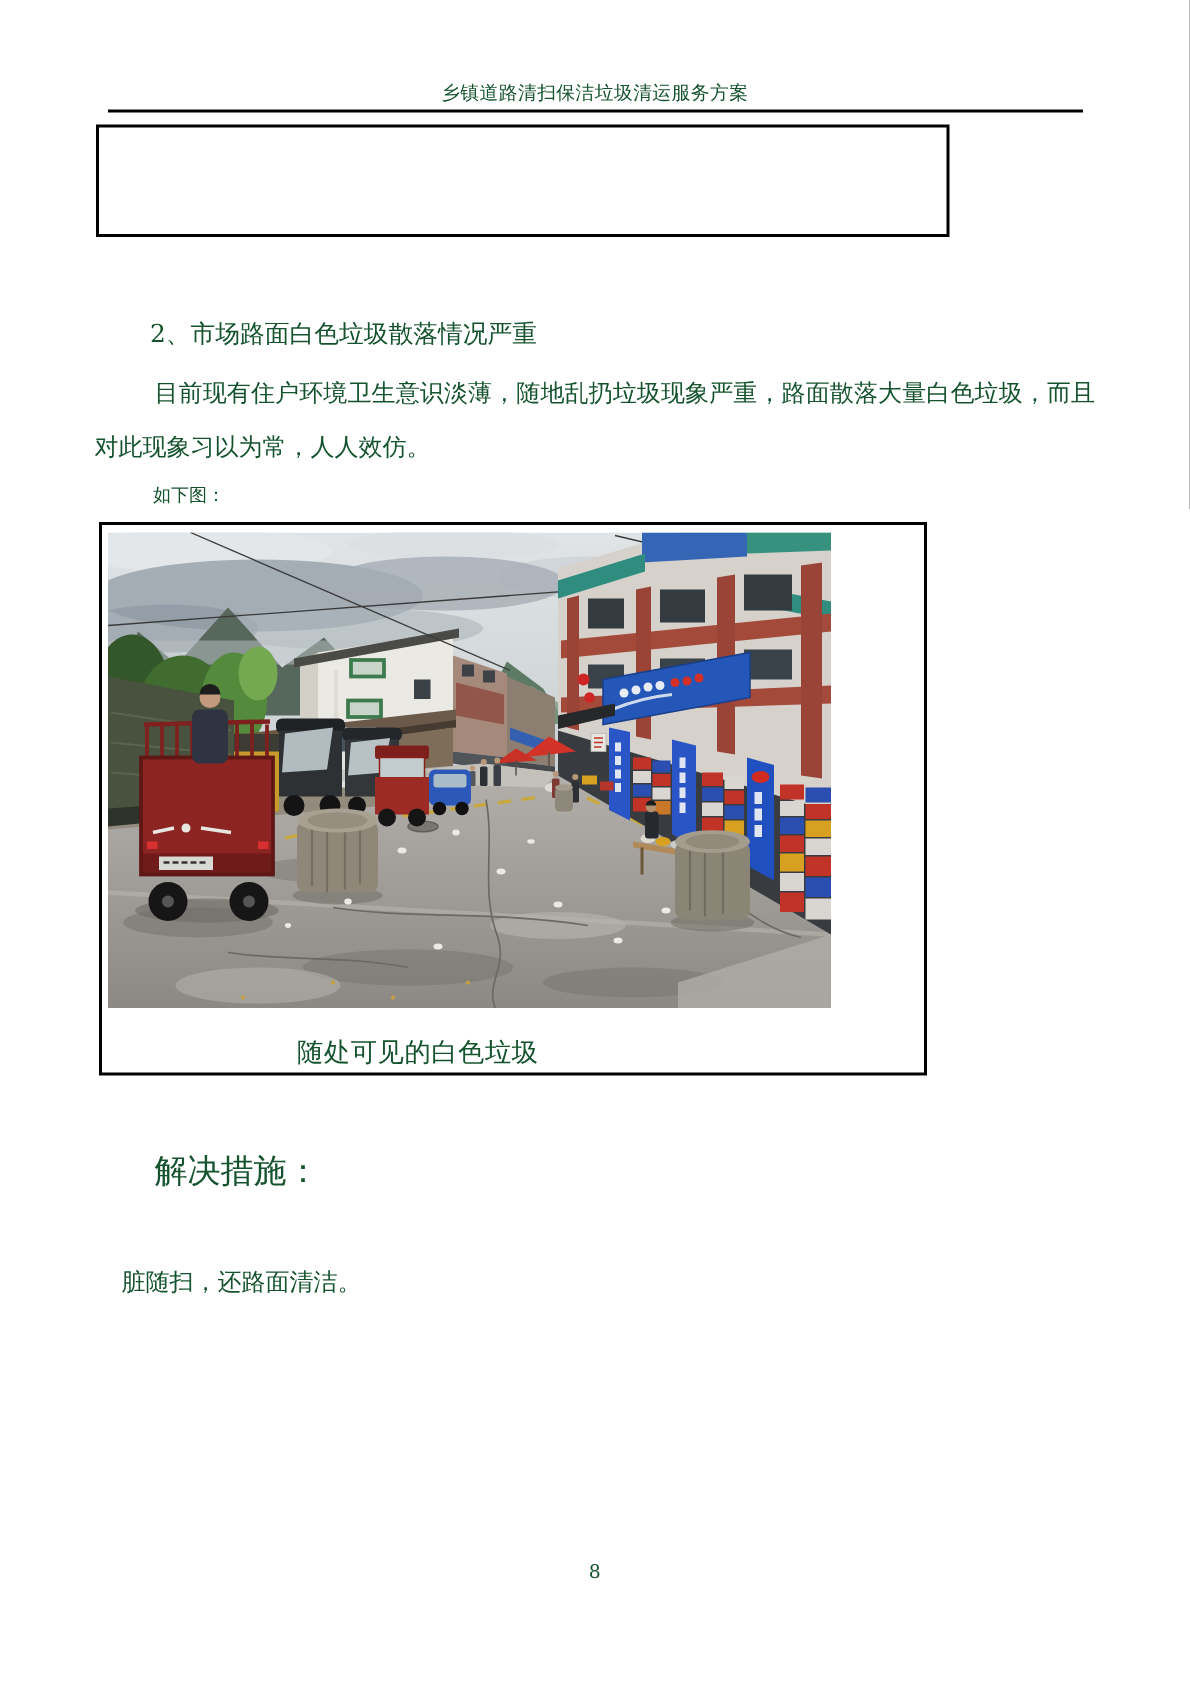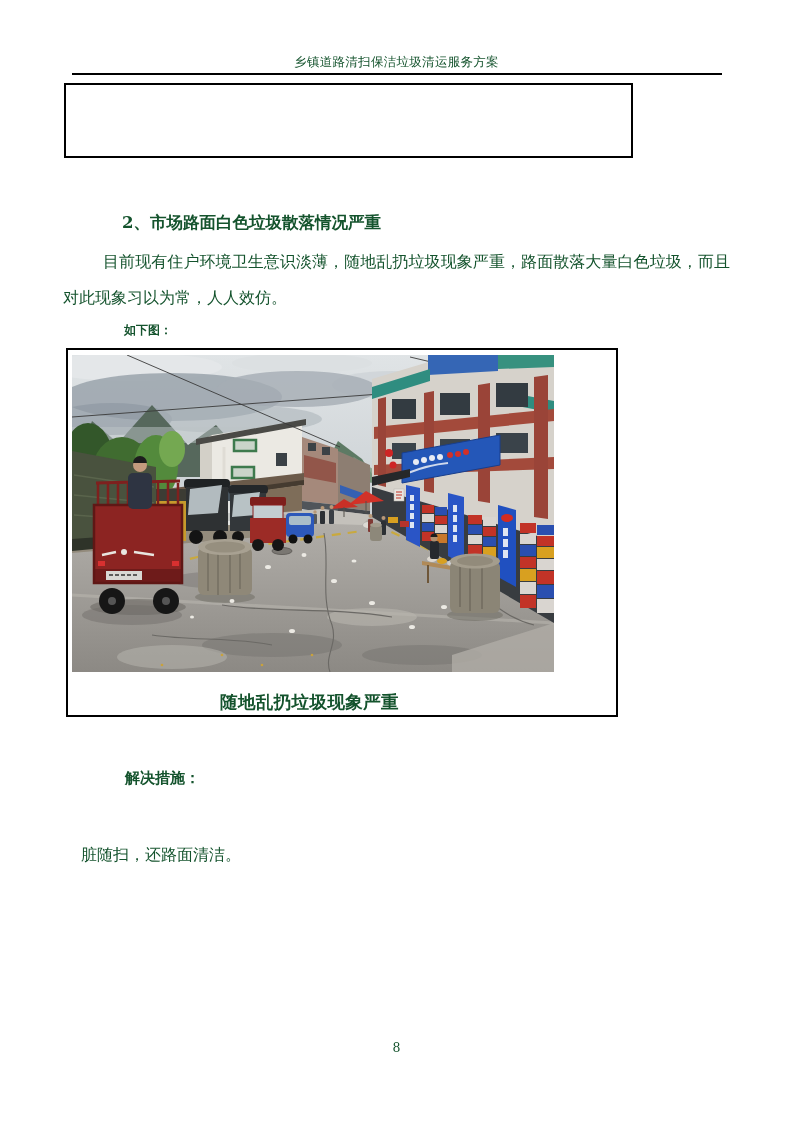--- a/index.html
+++ b/index.html
@@ -3,38 +3,38 @@
 <meta charset="utf-8">
 <style>
   html,body{margin:0;padding:0;background:#888;}
   .page{
     position:relative;width:793px;height:1122px;margin:0 auto;
     background:#ffffff;overflow:hidden;
     font-family:"DejaVu Serif","Liberation Serif",serif;color:#14532d;
   }
   .abs{position:absolute;}
   .t{line-height:1.1;white-space:nowrap;}
-  .bold{font-weight:700;margin-left:22px;}
+  .bold{font-weight:400;}
   .center{width:100%;text-align:center;}
   .rule{left:72px;top:73px;width:650px;height:2px;background:#000;}
   .frame{border:2px solid #000;background:#fff;box-sizing:border-box;}
   .frame-empty{left:64px;top:83px;width:569px;height:75px;}
   .frame-figure{left:66px;top:348px;width:552px;height:369px;}
   .header-title{top:55px;font-size:12.5px;letter-spacing:.3px;}
   .sec-heading{left:100px;top:214px;font-size:16.5px;}
   .body-line{font-size:16px;line-height:17px;}
   .line-full{
     left:63px;width:667px;box-sizing:border-box;
     text-align:justify;text-align-last:justify;white-space:normal;
   }
   .p1l1{top:253px;padding-left:40px;}
   .p1l2{left:63px;top:289px;}
   .fig-lead{left:102px;top:324px;font-size:12px;}
   .caption{left:198px;top:693px;font-size:17.5px;letter-spacing:.4px;}
-  .sol-heading{left:103px;top:770px;font-size:15px;}
+  .sol-heading{left:103px;top:770px;font-size:22px;}
   .p2l1{top:800px;padding-left:52px;}
   .p2l2{left:81px;top:846px;}
   .page-num{top:1041px;font-size:12.5px;}
   .photo{left:72px;top:355px;width:482px;height:317px;display:block;}
 </style>
 </head>
 <body>
 
 <div class="page">
 
@@ -358,20 +358,20 @@
       <rect x="26" y="206" width="7" height="5" fill="#d83030"></rect>
       <rect x="100" y="206" width="7" height="5" fill="#d83030"></rect>
       <g>
         <rect x="56" y="118" width="24" height="36" rx="5" fill="#2e3442"></rect>
         <circle cx="68" cy="110" r="7" fill="#c49a7e"></circle>
         <path d="M61,108 a7,7 0 0 1 14,0" fill="#1d1d1d"></path>
       </g>
     </g>
   </svg>
 
-  <div class="abs t bold caption">随地乱扔垃圾现象严重</div>
+  <div class="abs t bold caption">随处可见的白色垃圾</div>
 
   <div class="abs t bold sol-heading">解决措施：</div>
 
   <div class="abs t body-line p2l2">脏随扫，还路面清洁。</div>
 
   <div class="abs t center page-num">8</div>
 </div>
 
 </body></html>

